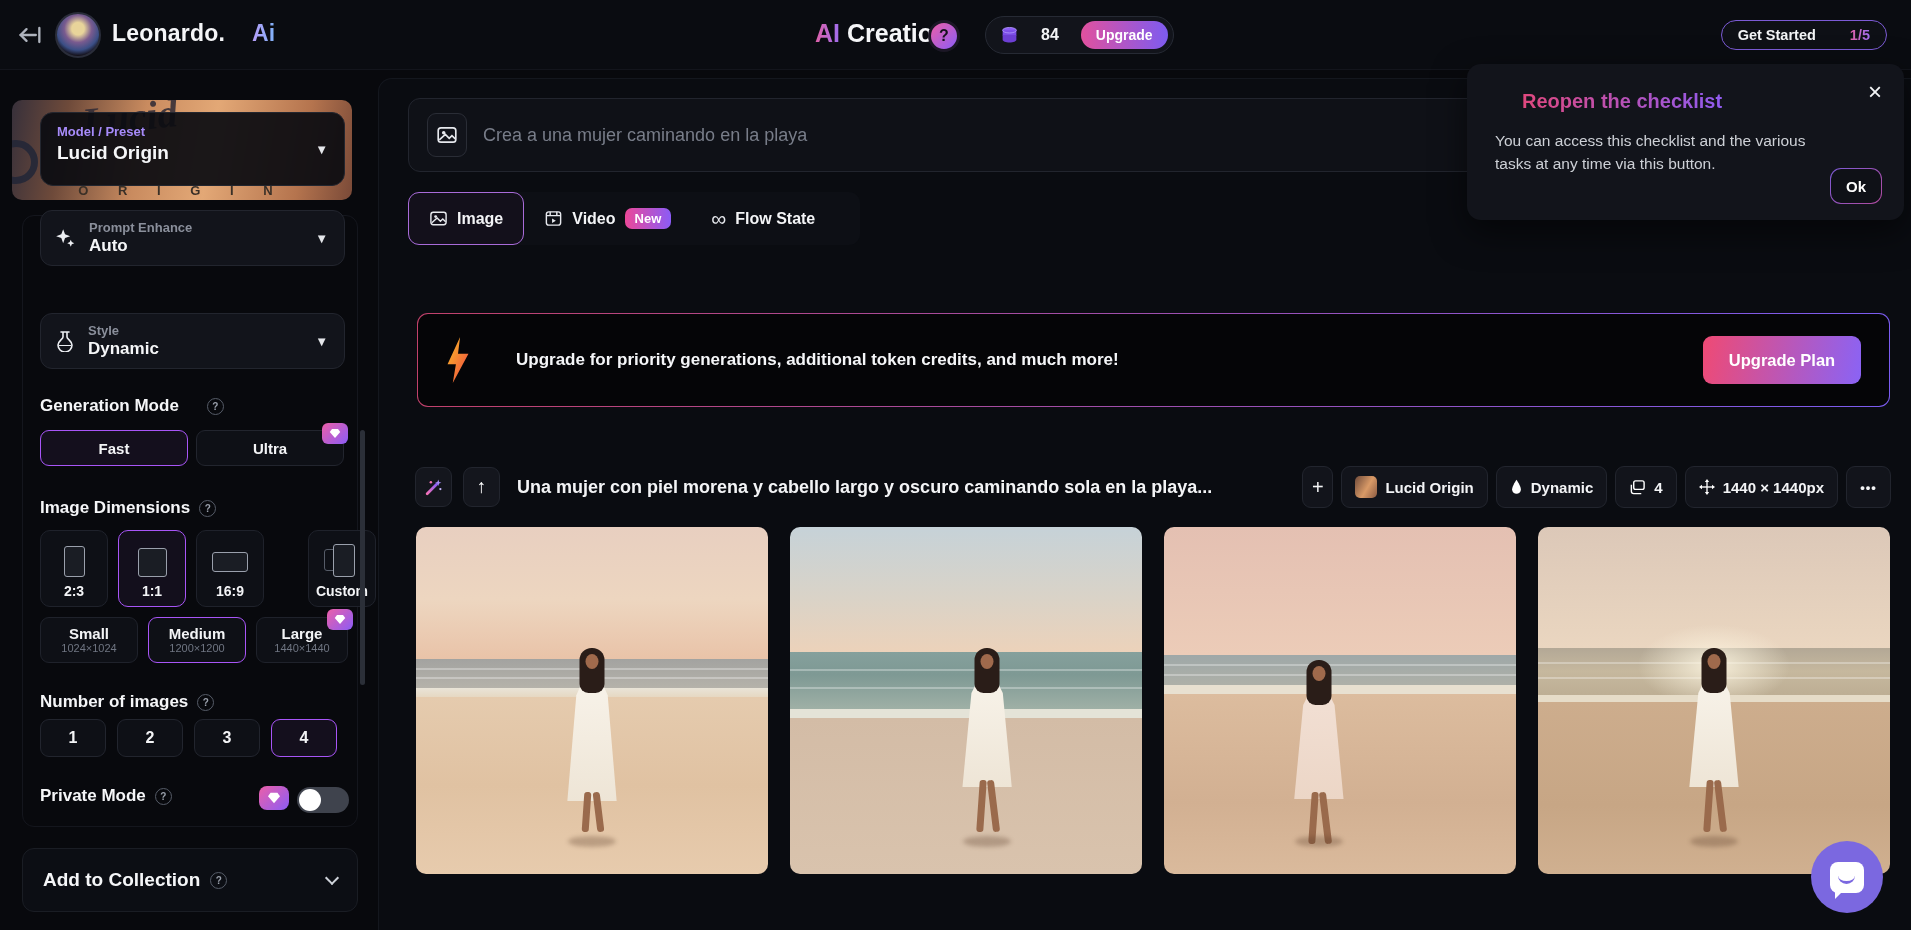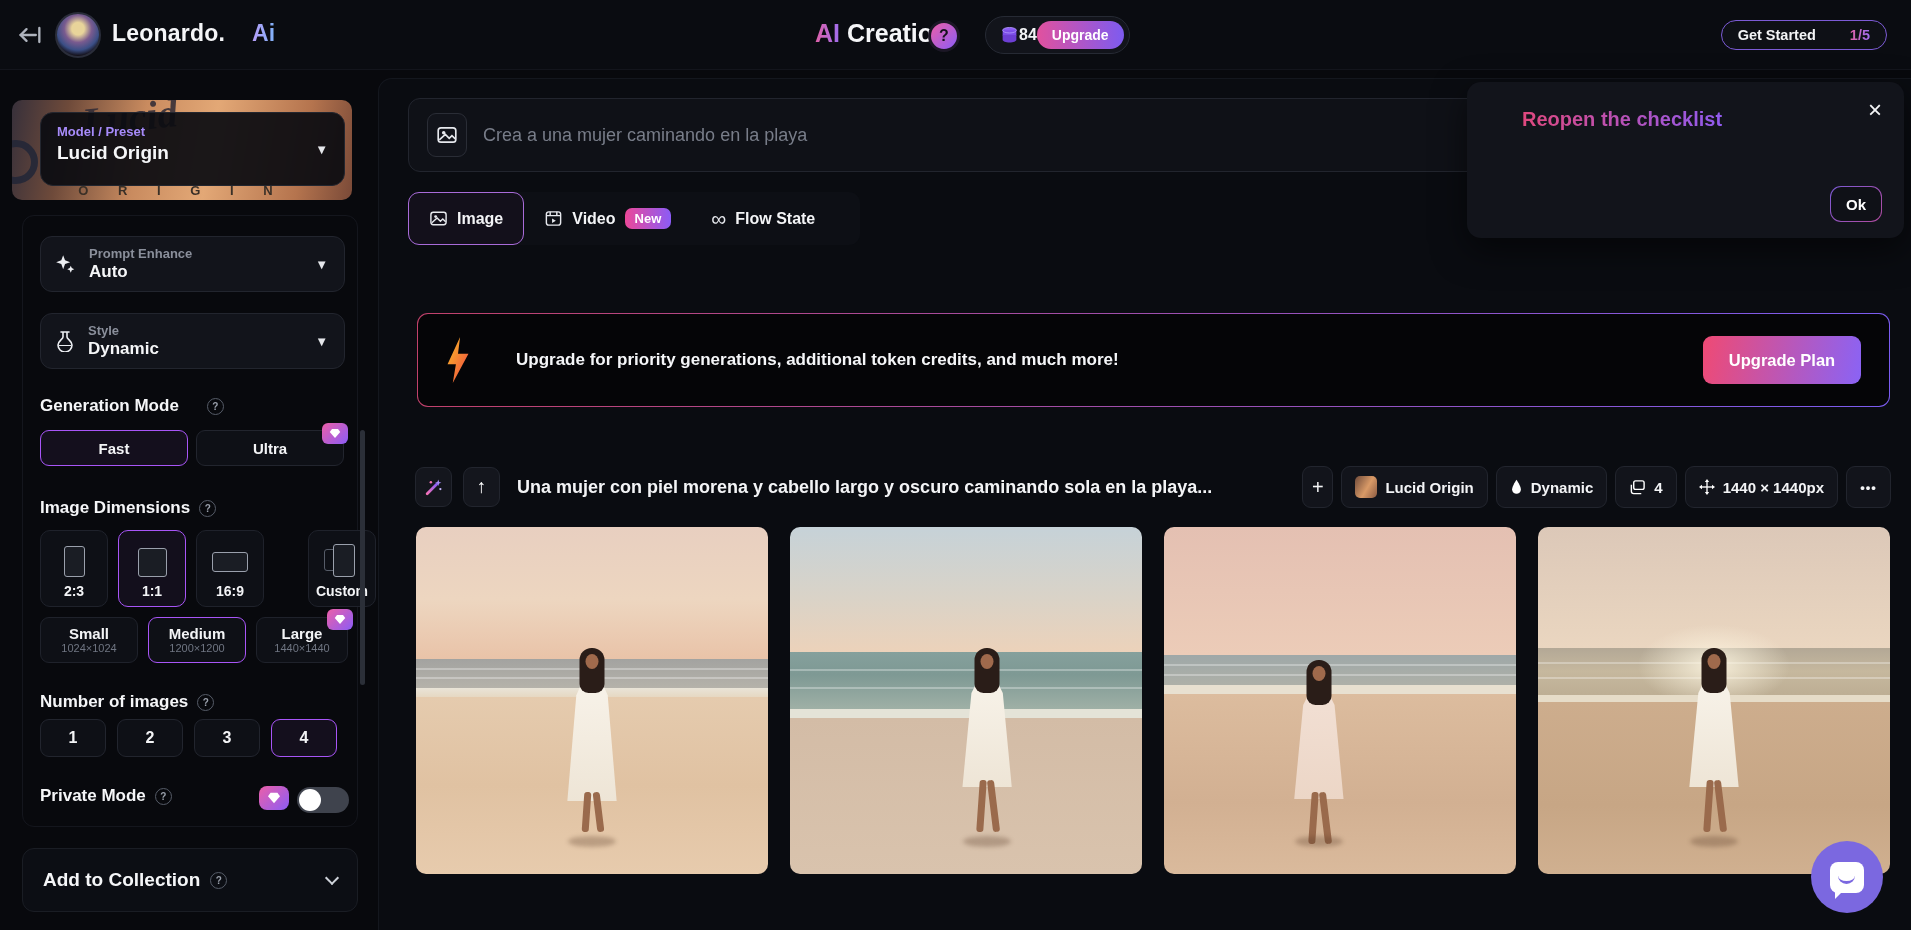--- a/index.html
+++ b/index.html
@@ -18,21 +18,21 @@
     background: radial-gradient(circle at 50% 35%, #e8d49a 0 18%, #7a5b8f 40%, #3b4f86 62%, #15121c 78%);
     border:2px solid #2a2d3a; }
   #logo { position:absolute; left:112px; top:20px; font-size:23px; font-weight:bold; letter-spacing:.2px; }
   #logo .ai { background-image:linear-gradient(90deg,#b79df8,#7fb2f8); }
   #page-title { position:absolute; left:788px; top:19px; font-size:25px; font-weight:bold; }
   #page-title .ai { background-image:linear-gradient(90deg,#e061a8,#9f6ef0); }
   #help-btn { position:absolute; left:928px; top:20px; width:32px; height:32px; border-radius:50%;
     background:linear-gradient(135deg,#ec5fa8,#8b5cf6); border:3px solid #1c1726;
     display:flex; align-items:center; justify-content:center; font-weight:bold; font-size:16px; color:#15111d; cursor:pointer;}
   #token-pill { position:absolute; left:985px; top:16px; height:38px; border-radius:19px;
-    background:#12141b; border:1px solid #262a34; display:flex; align-items:center; gap:0; padding:0 5px 0 14px; }
+    background:#12141b; border:1px solid #262a34; display:flex; align-items:center; gap:22px; padding:0 5px 0 14px; }
   #token-count { font-size:16px; font-weight:bold; color:#f3f4f6; }
   #upgrade-pill { height:28px; padding:0 15px; border-radius:14px; border:none; cursor:pointer;
     background:linear-gradient(90deg,#e1519e,#7d5bf0); color:#fff; font-weight:bold; font-size:14px; }
   #get-started { position:absolute; right:24px; top:20px; height:30px; padding:0 16px; border-radius:15px;
     background:#0e1016; border:1px solid #7c5bd6; display:flex; align-items:center; gap:7px; cursor:pointer; }
   #get-started .lbl { font-size:14.5px; font-weight:bold; color:#f3f4f6; }
   #get-started .prog { font-size:14.5px; font-weight:bold; background-image:linear-gradient(90deg,#e061a8,#9f6ef0); }
 
   
   #model-art { position:absolute; left:12px; top:100px; width:340px; height:100px; border-radius:10px; overflow:hidden;
@@ -171,21 +171,21 @@
     background:linear-gradient(180deg,#f8f3ea,#eee5d6);
     clip-path:polygon(38% 0,62% 0,78% 16%,94% 100%,6% 100%,22% 16%); }
   .leg { position:absolute; top:132px; width:7px; height:52px; background:#9a6a4c; border-radius:3px; }
   .leg.l { left:23px; transform:rotate(4deg); } .leg.r { left:35px; transform:rotate(-7deg); }
   .b1 .person { left:50%; } .b1 .dress { height:126px; } .b1 .leg { height:40px; top:144px; }
   .b2 .person { left:56%; }
   .b3 .person { left:44%; height:178px; } .b3 .dress { background:linear-gradient(180deg,#f2e0d5,#ecd6c6); }
   .b4 .person { left:50%; }
 
   
-  #toast { position:absolute; left:1467px; top:82px; width:437px; height:156px; border-radius:14px;
+  #toast { position:absolute; left:1467px; top:64px; width:437px; height:156px; border-radius:14px;
     background:#12141b; box-shadow:0 12px 34px rgba(0,0,0,.55); z-index:50; padding:26px 28px; }
   #toast-title { font-size:20px; font-weight:bold; background-image:linear-gradient(90deg,#e0487e,#8b5cf6 60%,#5f6ef5); }
   #toast-close { position:absolute; right:22px; top:16px; font-size:24px; color:#f3f4f6; cursor:pointer; line-height:1; }
   #toast-body { margin-top:16px; width:332px; font-size:15.5px; line-height:1.5; color:#cdd0d6; }
   #ok-border { position:absolute; right:22px; bottom:16px; border-radius:11px; padding:1px;
     background:linear-gradient(135deg,#7c5bd6,#b04a9e); }
   #ok-btn { width:50px; height:34px; border:none; border-radius:10px; background:#0f1117; color:#fff;
     font-size:15px; font-weight:bold; font-family:inherit; cursor:pointer; }
 
   
@@ -210,21 +210,21 @@
     <span class="script">Lucid</span>
     <span class="origin">O R I G I N</span>
     <span class="ring"></span>
   </div>
   <div id="model-card">
     <div class="card-label">Model / Preset</div>
     <div class="card-value">Lucid Origin</div>
     <span class="chev-solid">▼</span>
   </div>
 
-  <div class="side-card" style="top:236px;">
+  <div class="side-card" style="top:210px;">
     <svg width="21" height="21" viewBox="0 0 18 18">
       <path d="M7 1 L8.6 5.4 L13 7 L8.6 8.6 L7 13 L5.4 8.6 L1 7 L5.4 5.4 Z" fill="#eceef2"></path>
       <path d="M13.5 10 L14.4 12.1 L16.5 13 L14.4 13.9 L13.5 16 L12.6 13.9 L10.5 13 L12.6 12.1 Z" fill="#eceef2"></path>
     </svg>
     <div class="txt">
       <div class="card-label">Prompt Enhance</div>
       <div class="card-value">Auto</div>
     </div>
     <span class="chev-solid">▼</span>
   </div>
@@ -538,20 +538,21 @@
     </div>
     <div id="get-started">
       <span class="lbl">Get Started</span>
       <span class="prog grad-text">1/5</span>
     </div>
   </div>
 
   <div id="toast">
     <div id="toast-title" class="grad-text">Reopen the checklist</div>
     <div id="toast-close">×</div>
+    <div id="toast-body">You can access this checklist and the various tasks at any time via this button.</div>
     <div id="ok-border"><button id="ok-btn">Ok</button></div>
   </div>
 
   <div id="chat-fab">
     <div id="chat-bubble">
         <span id="chat-smile"></span>
       </div>
   </div>
 
 </div>

